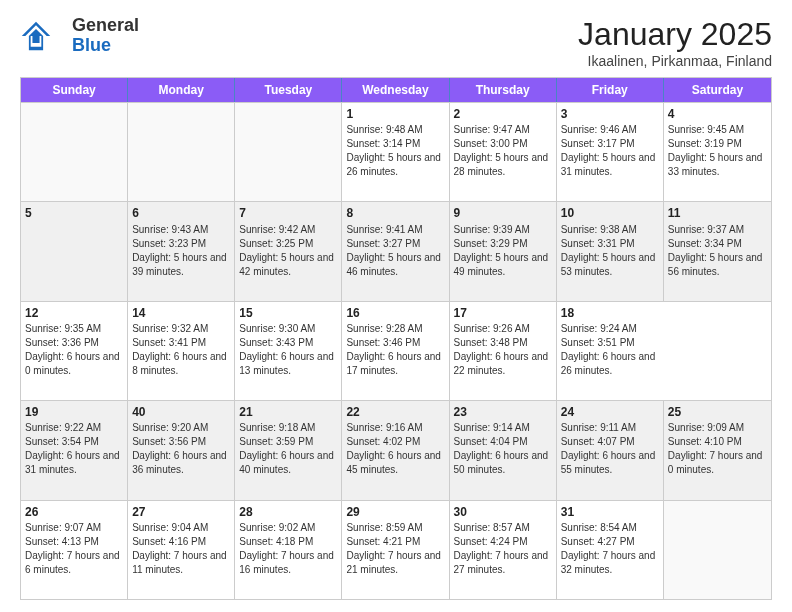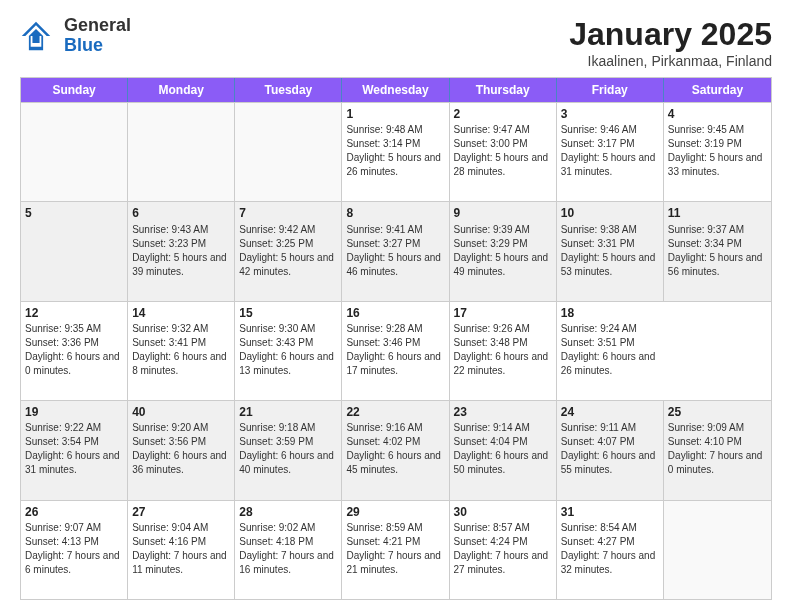--- a/index.html
+++ b/index.html
@@ -19,39 +19,39 @@
     }
     .header {
       display: flex;
       justify-content: space-between;
       align-items: flex-start;
       margin-bottom: 8px;
     }
     .logo {
       display: flex;
       align-items: center;
-      gap: 12px;
+      gap: 20px;
     }
     .logo-text {
       font-size: 18px;
       font-weight: bold;
       line-height: 1.1;
     }
     .logo-general { color: #333; }
     .logo-blue { color: #1a6bbf; }
     .logo-icon {
       width: 32px;
       height: 32px;
     }
     .title-block {
       text-align: right;
     }
     .month-title {
       font-size: 32px;
-      font-weight: bold;
+      font-weight: normal;
       color: #222;
     }
     .subtitle {
       font-size: 14px;
       color: #444;
     }
     .calendar {
       flex: 1;
       display: flex;
       flex-direction: column;

